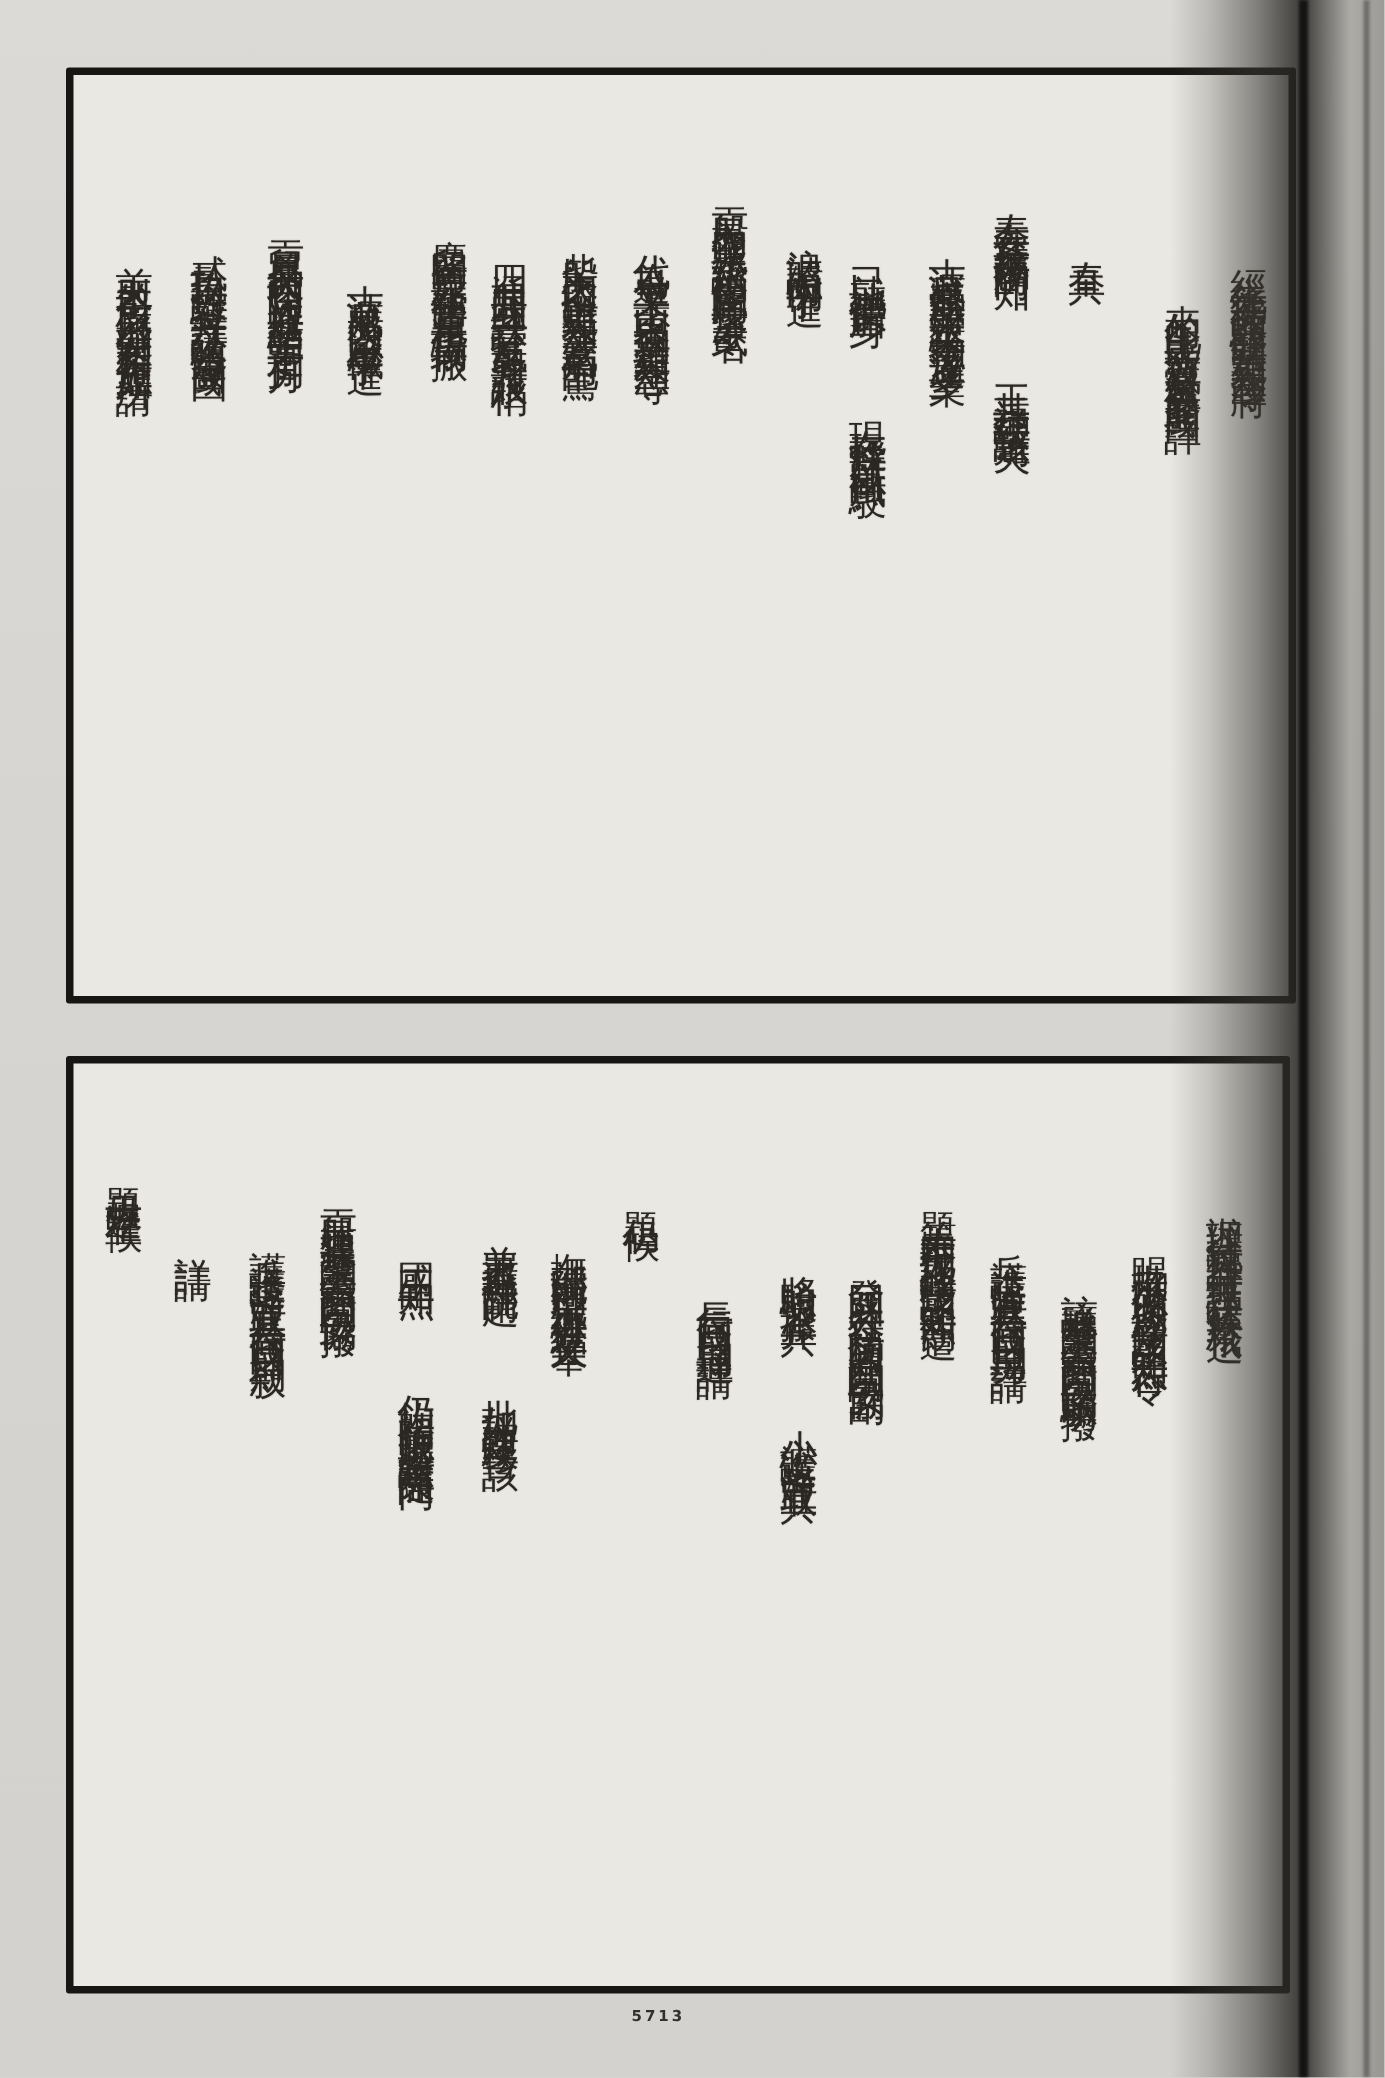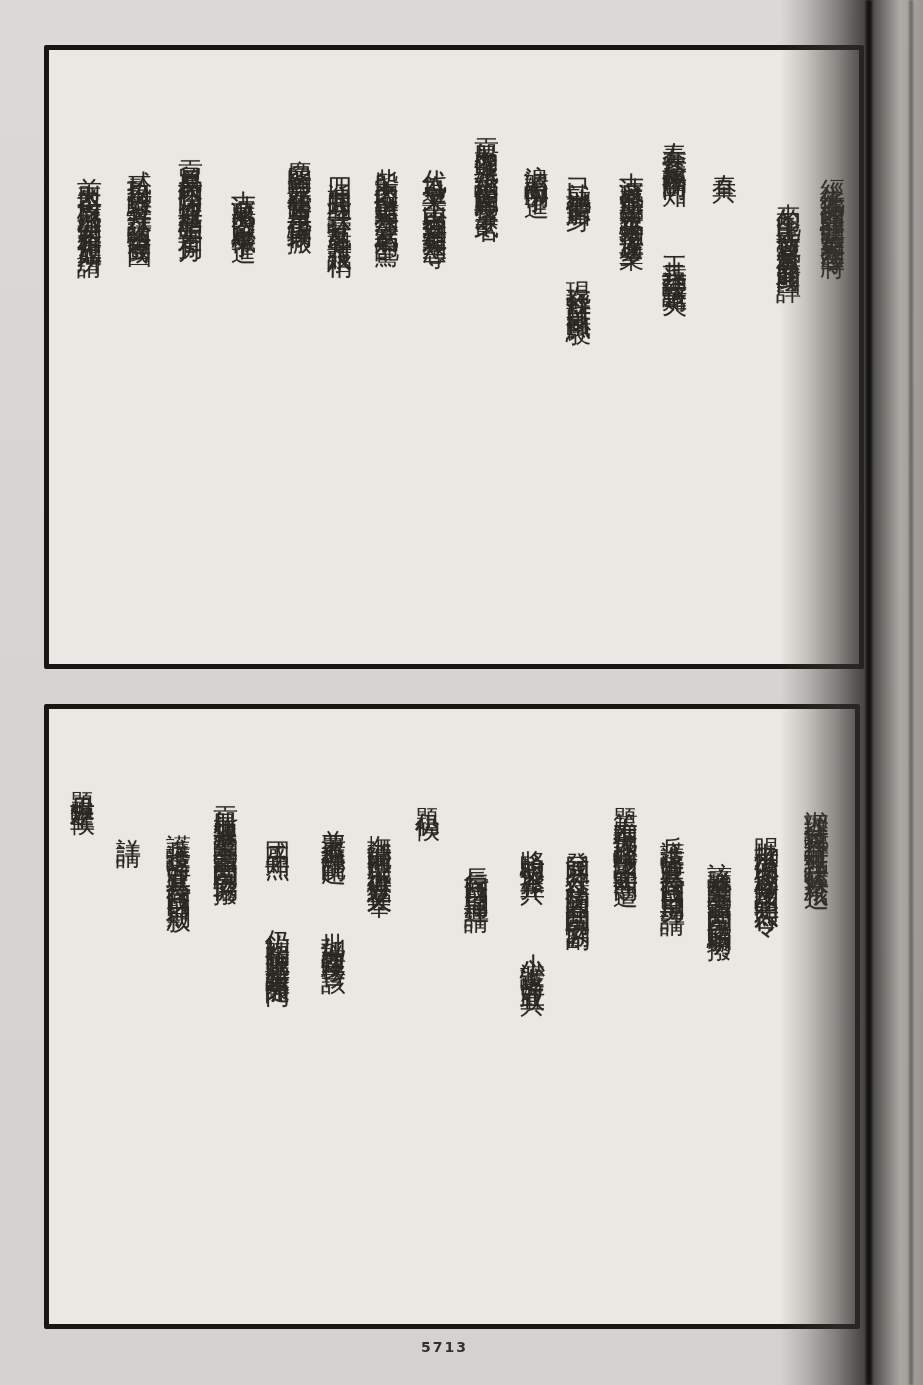--- a/index.html
+++ b/index.html
@@ -48,21 +48,21 @@
   .gutter-line{
     position:absolute;top:0;height:1385px;
     pointer-events:none;z-index:6;
     filter:blur(1px);
   }
   .gutter-line.main{left:866px;width:6px;background:rgba(8,8,8,.78);}
   .gutter-line.secondary{left:909px;width:4px;background:rgba(20,20,20,.38);}
   .page-number{
     position:absolute;left:421px;top:1339px;
     font-family:"DejaVu Sans", sans-serif;
-    font-size:14px;font-weight:bold;letter-spacing:2px;color:#33312e;
+    font-size:10px;font-weight:bold;letter-spacing:2px;color:#33312e;
   }
 </style>
 </head>
 <body>
 
 <div class="page">
 
   <div class="panel" style="left: 44px; top: 45px; width: 820px; height: 624px;">
       <div class="col" style="left: 768px; top: 110px;">經先後安插館驛并聲明難夷知念等將</div>
       <div class="col" style="left: 724px; top: 133px;">來勻配比嘉古波藏富村等參船回國詳</div>

